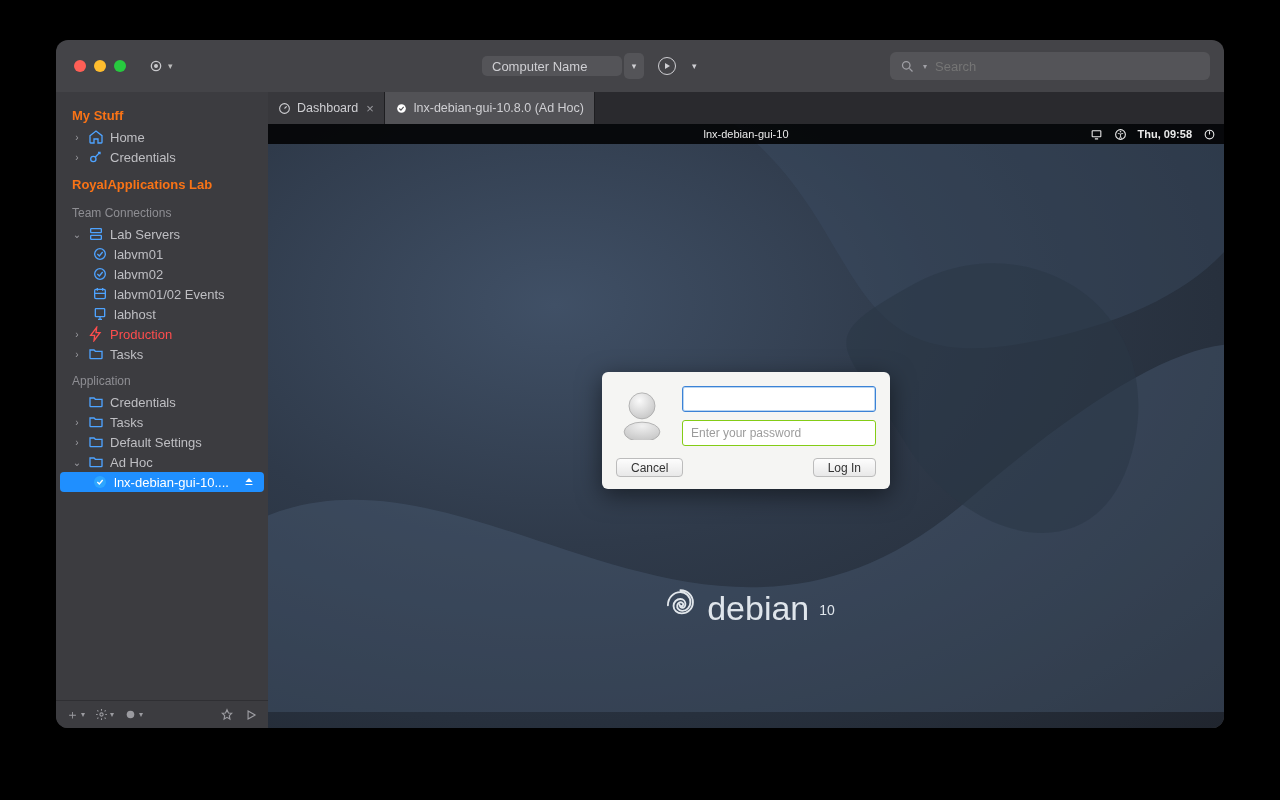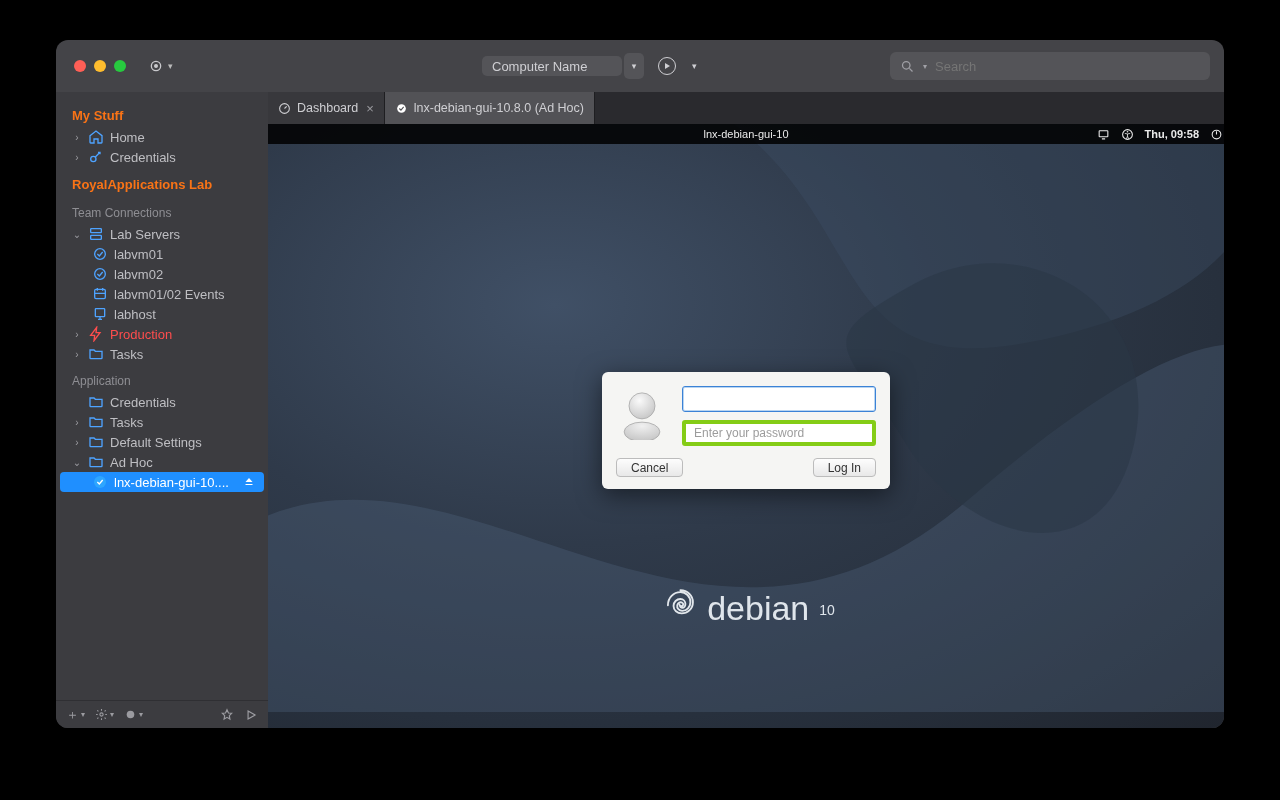--- a/index.html
+++ b/index.html
@@ -44,29 +44,29 @@
   .play-dd { font-size:9px; color:#cfcfd3; margin-left:4px; }
   .search { margin-left:auto; width:320px; height:28px; background:#545458; border-radius:6px; display:flex; align-items:center; padding:0 10px; color:#a0a0a6; gap:8px; }
   .search input { background:transparent; border:none; outline:none; color:#dcdce0; font-size:13px; flex:1; }
   .tabbar { height:32px; display:flex; align-items:stretch; background:#2a2a2e; }
   .tab { display:flex; align-items:center; gap:6px; padding:0 10px; font-size:12.5px; color:#cfcfd3; border-right:1px solid #1e1e21; }
   .tab.inactive { background:#38383c; }
   .tab.active { background:#525256; }
   .tab .close { color:#9b9ba0; font-size:13px; margin-left:2px; }
   .remote { flex:1; position:relative; background: radial-gradient(ellipse at 30% 30%, #405066 0%, #2f3a4a 40%, #27303d 70%, #20252e 100%); overflow:hidden; }
   .swirl { position:absolute; inset:0; }
-  .topbar { position:absolute; top:0; left:0; right:0; height:20px; background:rgba(0,0,0,0.85); color:#eaeaea; font-size:11px; display:flex; align-items:center; padding:0 1px; }
+  .topbar { position:absolute; top:0; left:0; right:0; height:20px; background:rgba(0,0,0,0.85); color:#eaeaea; font-size:11px; display:flex; align-items:center; padding:0 8px; }
   .topbar .center { position:absolute; left:50%; transform:translateX(-50%); }
   .topbar .right { margin-left:auto; display:flex; align-items:center; gap:10px; }
   .topbar .ic { width:14px; height:14px; display:inline-flex; align-items:center; justify-content:center; }
   .login { position:absolute; left:50%; top:248px; transform:translateX(-50%); width:288px; background:#f5f5f3; border-radius:6px; box-shadow:0 6px 24px rgba(0,0,0,0.5); padding:14px 14px 12px 14px; }
   .login-top { display:flex; gap:14px; align-items:center; }
   .avatar { width:52px; }
   .fields { flex:1; display:flex; flex-direction:column; gap:8px; }
-  .fld { height:26px; border:4px solid #84cc16; border-radius:3px; background:#fff; padding:0 8px; font-size:12px; color:#333; }
+  .fld { height:26px; border:1px solid #84cc16; border-radius:3px; background:#fff; padding:0 8px; font-size:12px; color:#333; }
   .fld.focus { border:1.5px solid #3b82d6; box-shadow: inset 0 0 0 1px #b9d5f1; }
   .fld::placeholder { color:#9c9c9c; }
   .login-bot { display:flex; justify-content:space-between; margin-top:12px; }
   .lbtn { height:19px; padding:0 14px; font-size:12px; color:#333; background:linear-gradient(#fdfdfd,#e8e8e8); border:1px solid #bcbcbc; border-radius:4px; }
   .debian { position:absolute; left:50%; top:460px; transform:translateX(-50%); color:#dfe5eb; display:flex; align-items:center; gap:8px; font-size:34px; font-weight:500; }
   .debian .sw { font-size:34px; }
   .debian sup { font-size:14px; vertical-align: top; position:relative; top:2px; left:2px; }
 </style>
 </head>
 <body>

